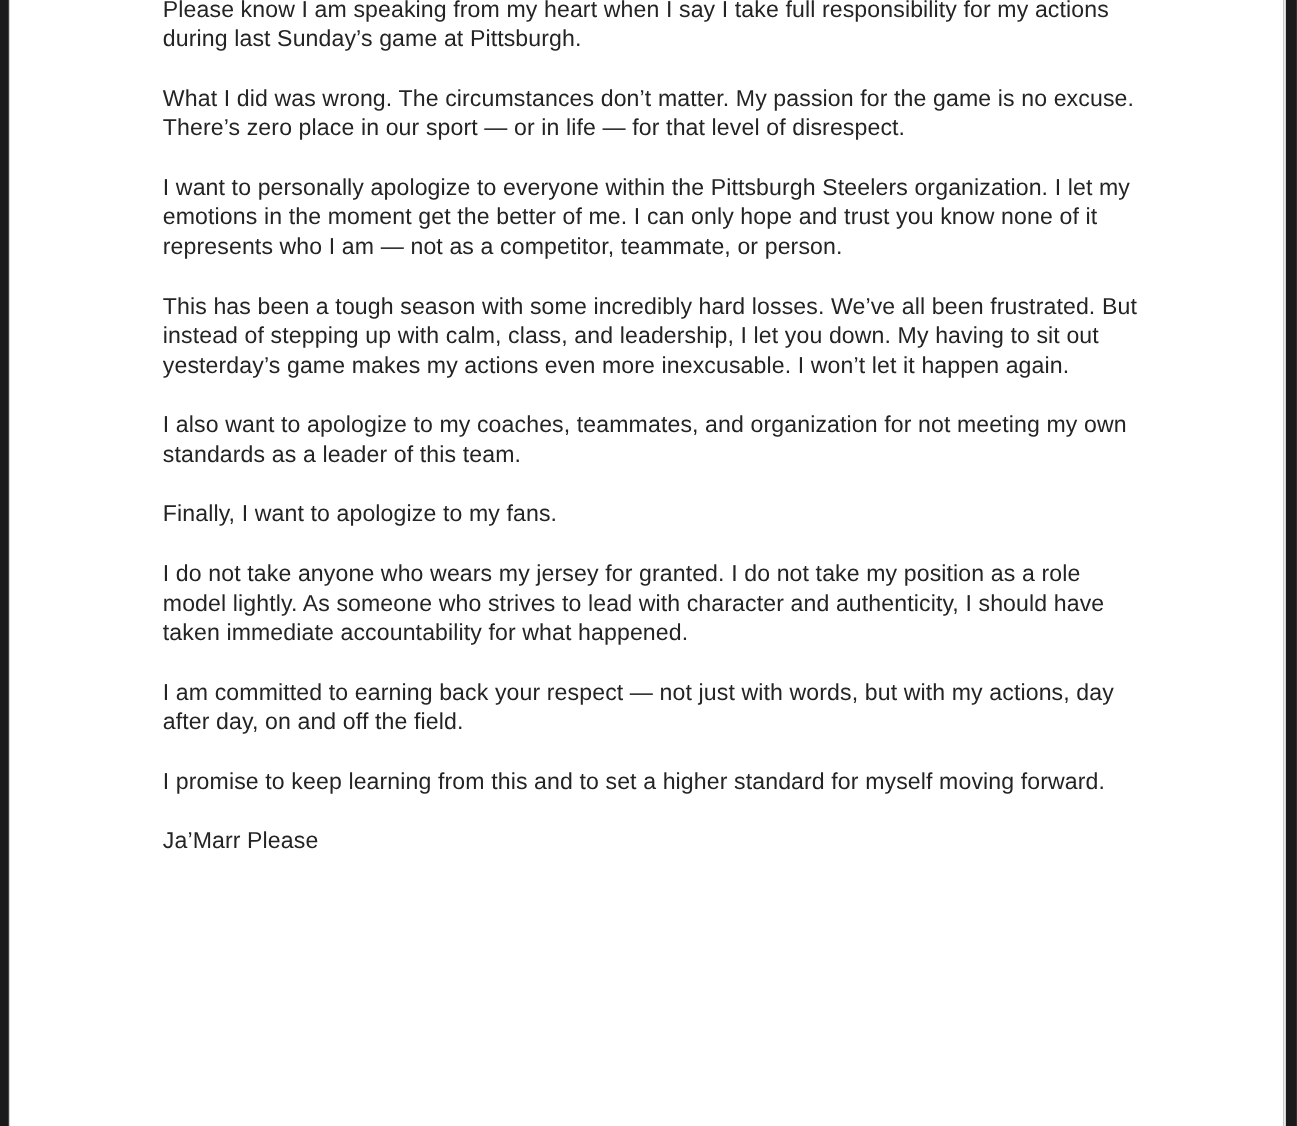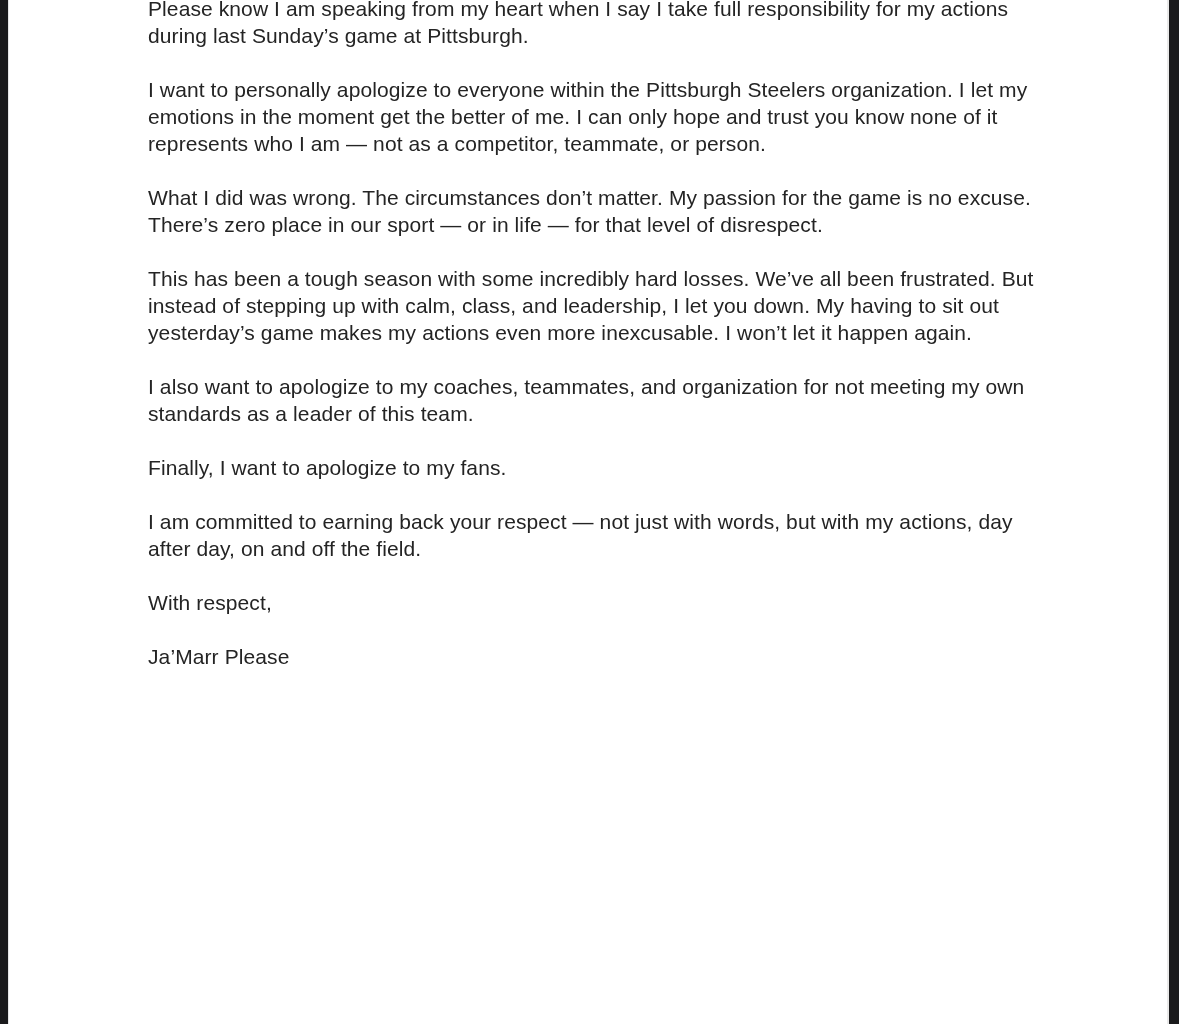--- a/index.html
+++ b/index.html
@@ -46,21 +46,22 @@
     }
   </style>
 </head>
 <body>
 
 <div class="edge-bar left"></div>
 <div class="edge-bar right"></div>
 
 <div class="letter">
   <p>Please know I am speaking from my heart when I say I take full responsibility for my actions during last Sunday’s game at Pittsburgh.</p>
+  <p>What I did was wrong. The circumstances don’t matter. My passion for the game is no excuse. There’s zero place in our sport — or in life — for that level of disrespect.</p>
   <p>I want to personally apologize to everyone within the Pittsburgh Steelers organization. I let my emotions in the moment get the better of me. I can only hope and trust you know none of it represents who I am — not as a competitor, teammate, or person.</p>
-  <p>What I did was wrong. The circumstances don’t matter. My passion for the game is no excuse. There’s zero place in our sport — or in life — for that level of disrespect.</p>
   <p>This has been a tough season with some incredibly hard losses. We’ve all been frustrated. But instead of stepping up with calm, class, and leadership, I let you down. My having to sit out yesterday’s game makes my actions even more inexcusable. I won’t let it happen again.</p>
   <p>I also want to apologize to my coaches, teammates, and organization for not meeting my own standards as a leader of this team.</p>
   <p>Finally, I want to apologize to my fans.</p>
+  <p>I do not take anyone who wears my jersey for granted. I do not take my position as a role model lightly. As someone who strives to lead with character and authenticity, I should have taken immediate accountability for what happened.</p>
   <p>I am committed to earning back your respect — not just with words, but with my actions, day after day, on and off the field.</p>
-  <p>With respect,</p>
+  <p>I promise to keep learning from this and to set a higher standard for myself moving forward.</p>
   <p>Ja’Marr Please</p>
 </div>
 
 </body></html>

